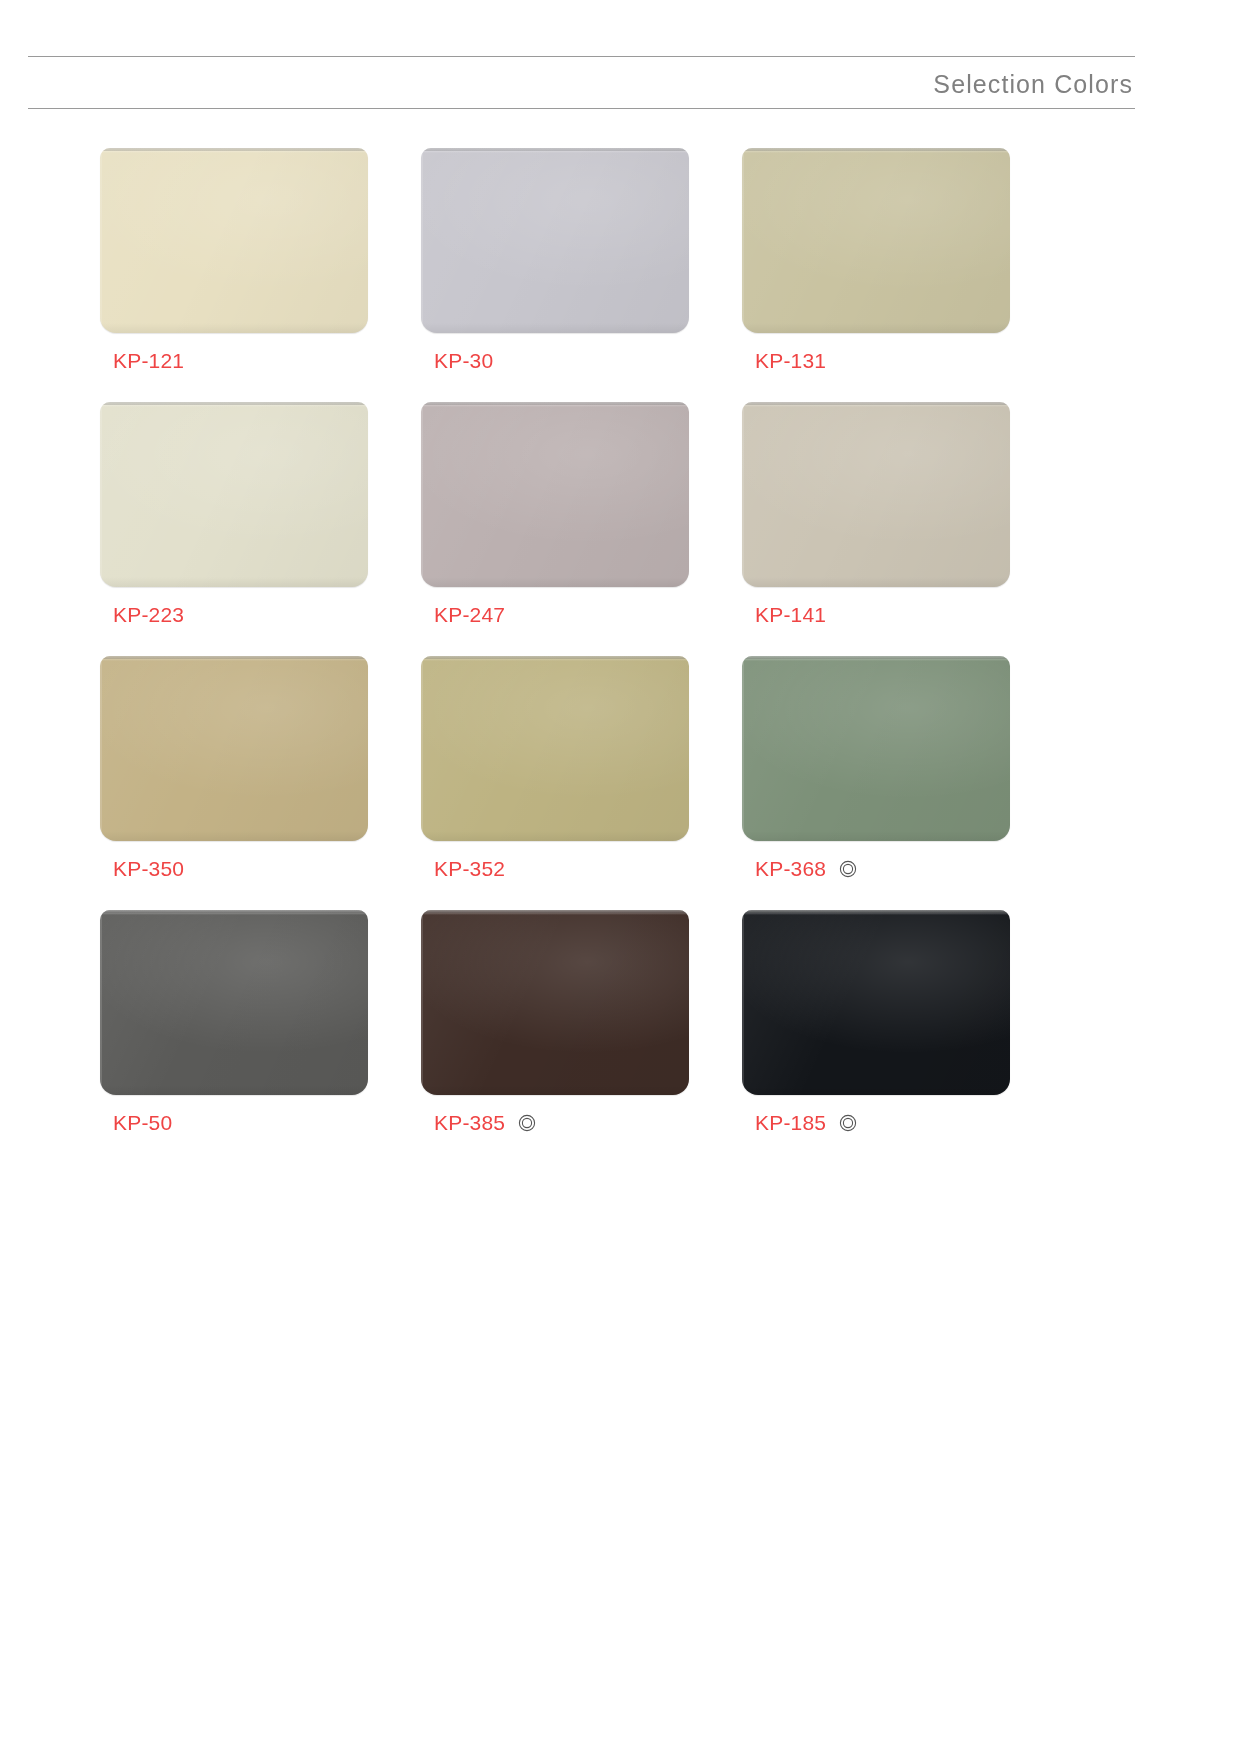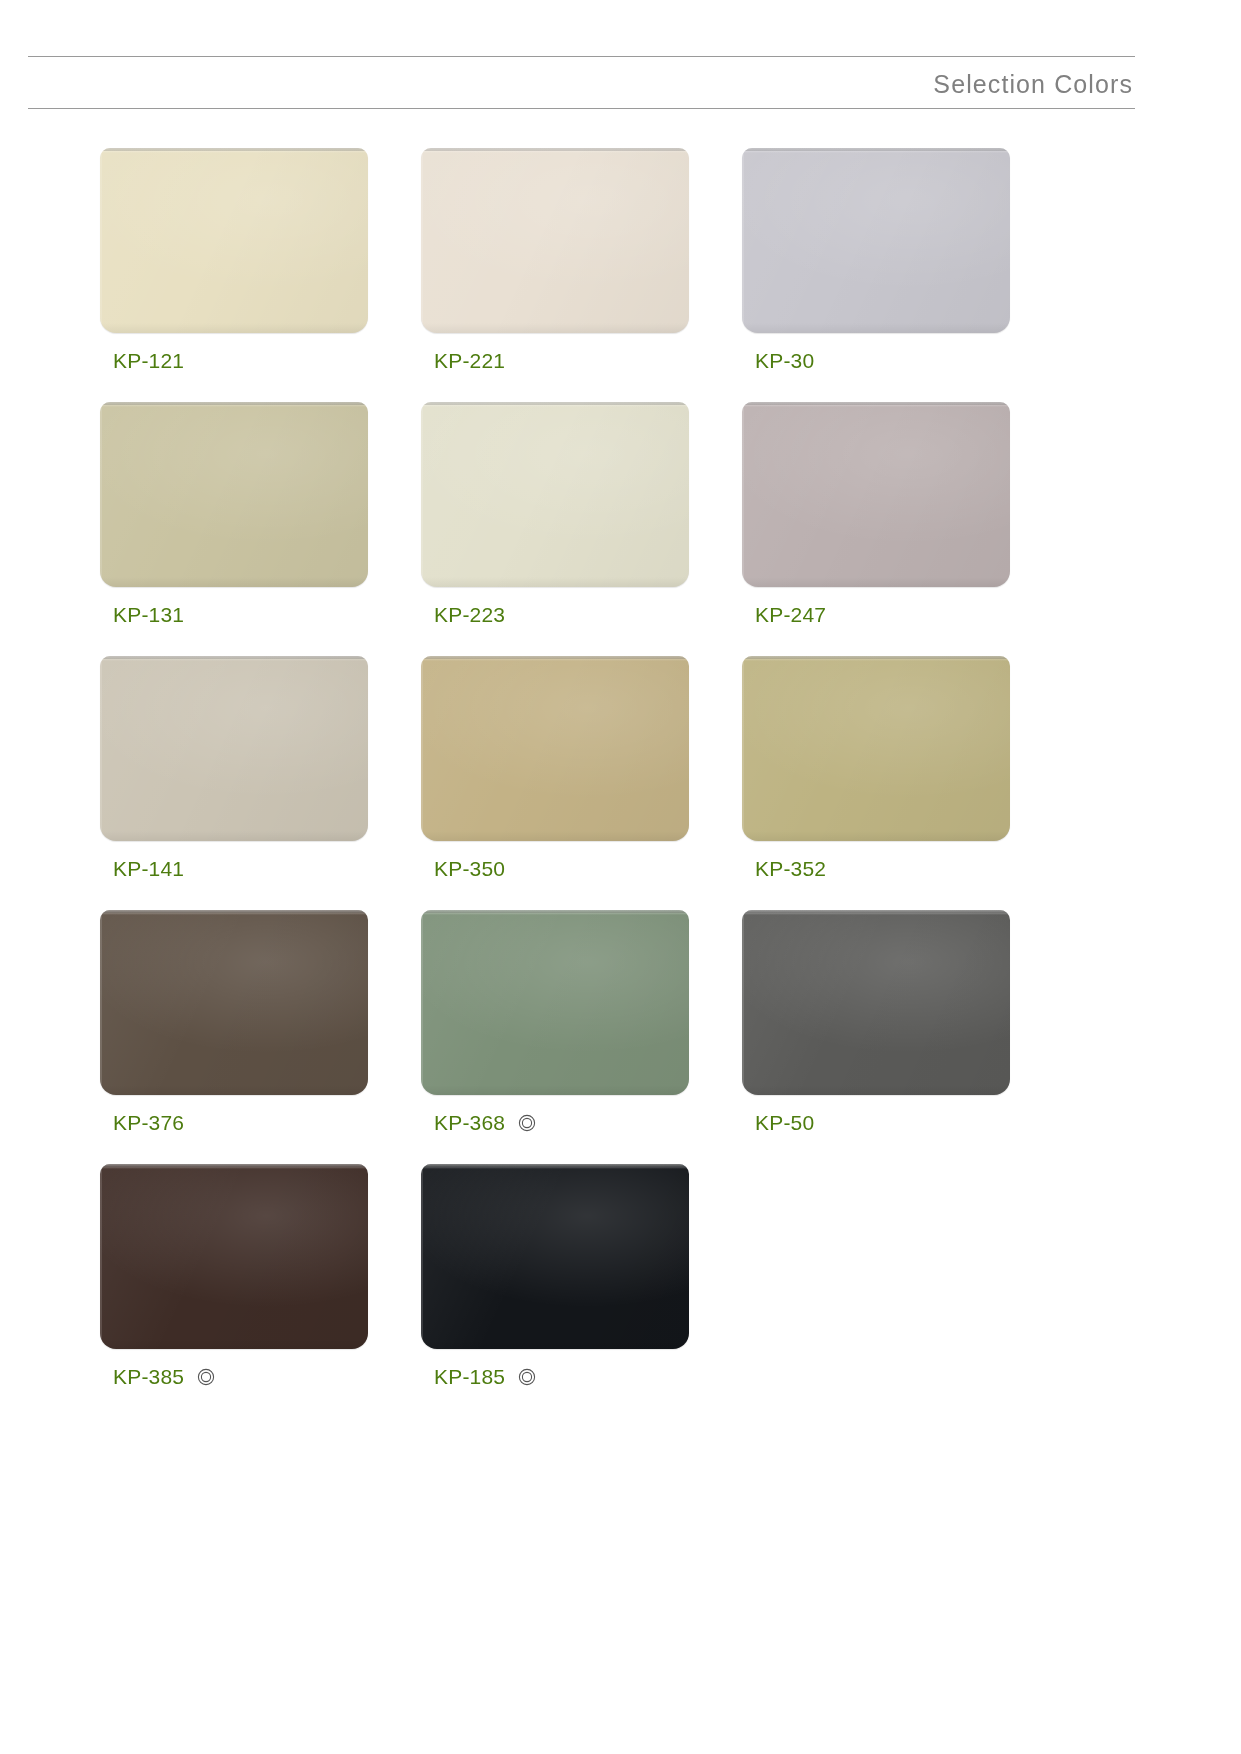--- a/index.html
+++ b/index.html
@@ -122,21 +122,21 @@
   .caption {
     margin-top: 14px;
     height: 28px;
     display: flex;
     align-items: center;
     gap: 13px;
     padding-left: 13px;
   }
   .caption-label {
     font-size: 21px;
-    color: #4d7c0f;
+    color: #ef4444;
     letter-spacing: 0.2px;
     font-family: "Liberation Sans", sans-serif;
     white-space: nowrap;
     text-align: center;
   }
   .marker-icon {
     width: 18px;
     height: 18px;
     flex: 0 0 auto;
     display: inline-block;
@@ -159,30 +159,20 @@
         <div class="chip" style="background: rgb(232, 224, 194);">
           <div class="toprail"></div>
           <div class="leftrail"></div>
           <div class="sheen"></div>
         </div>
         <div class="caption">
           <span class="caption-label">KP-121</span>
         </div>
       </div>
       <div class="cell">
-        <div class="chip" style="background: rgb(233, 224, 211);">
-          <div class="toprail"></div>
-          <div class="leftrail"></div>
-          <div class="sheen"></div>
-        </div>
-        <div class="caption">
-          <span class="caption-label">KP-221</span>
-        </div>
-      </div>
-      <div class="cell">
         <div class="chip" style="background: rgb(199, 198, 205);">
           <div class="toprail"></div>
           <div class="leftrail"></div>
           <div class="sheen"></div>
         </div>
         <div class="caption">
           <span class="caption-label">KP-30</span>
         </div>
       </div>
       <div class="cell">
@@ -236,30 +226,20 @@
         </div>
       </div>
       <div class="cell">
         <div class="chip" style="background: rgb(189, 179, 130);">
           <div class="toprail"></div>
           <div class="leftrail"></div>
           <div class="sheen"></div>
         </div>
         <div class="caption">
           <span class="caption-label">KP-352</span>
-        </div>
-      </div>
-      <div class="cell">
-        <div class="chip" style="background: rgb(93, 80, 68);">
-          <div class="toprail"></div>
-          <div class="leftrail"></div>
-          <div class="sheen"></div>
-        </div>
-        <div class="caption">
-          <span class="caption-label">KP-376</span>
         </div>
       </div>
       <div class="cell">
         <div class="chip" style="background: rgb(124, 144, 120);">
           <div class="toprail"></div>
           <div class="leftrail"></div>
           <div class="sheen"></div>
         </div>
         <div class="caption">
           <span class="caption-label">KP-368</span>

